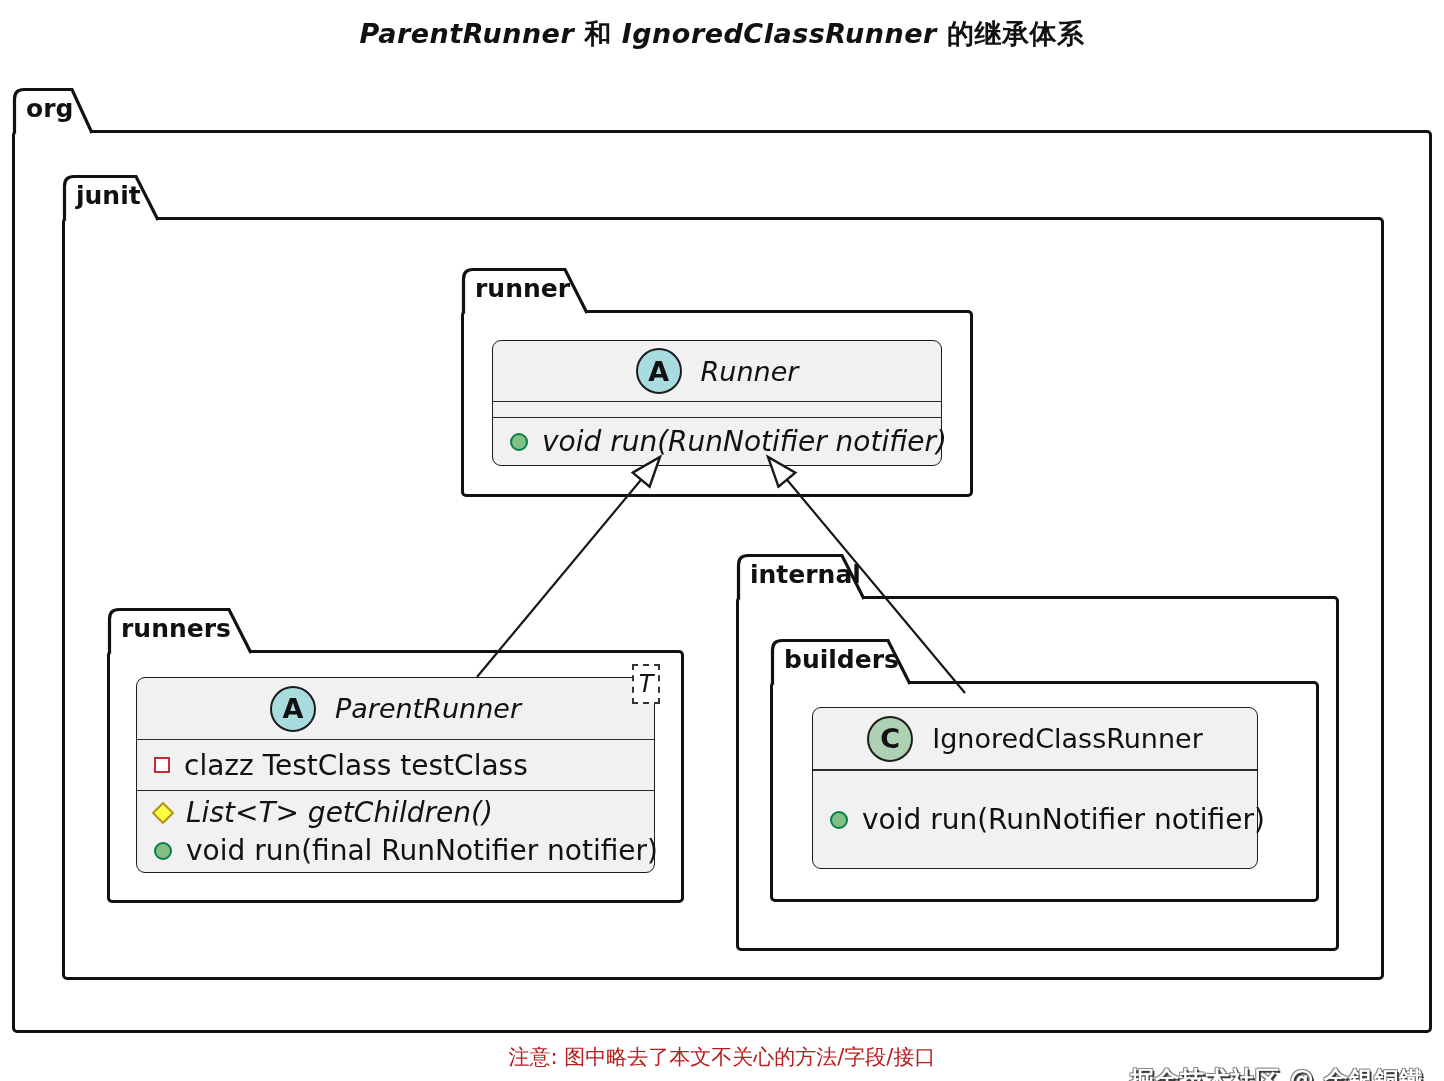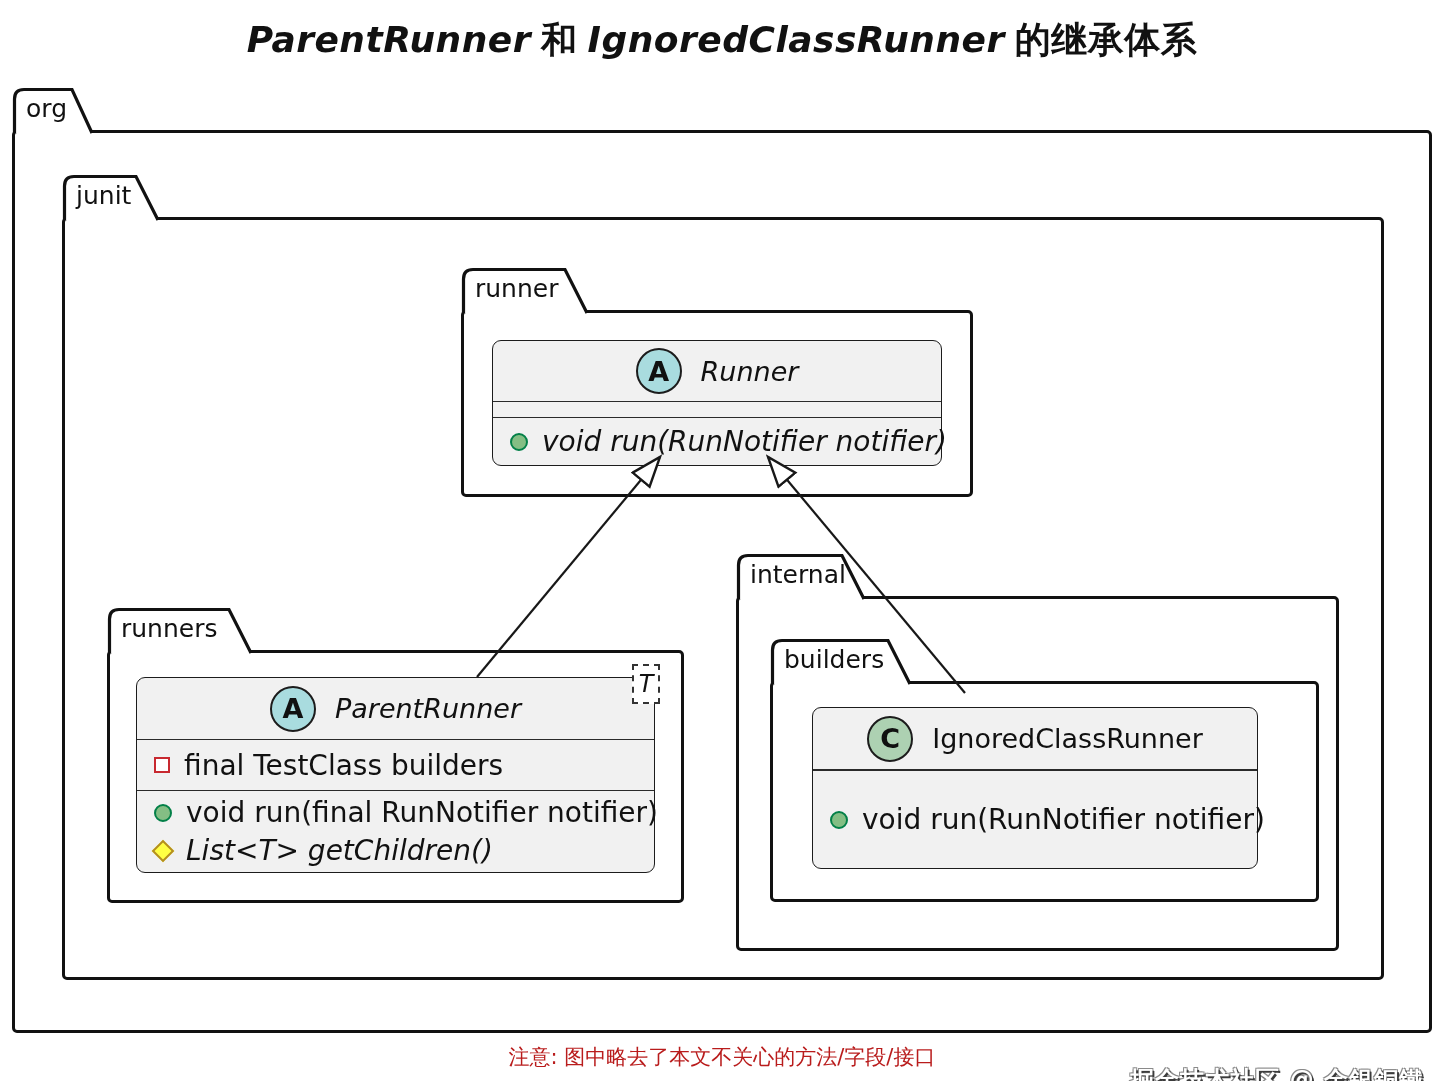--- a/index.html
+++ b/index.html
@@ -1,29 +1,29 @@
 <!DOCTYPE html>
 <html><head>
 <meta charset="utf-8">
 <style>
   html,body{margin:0;padding:0;background:#fff;}
   .canvas{position:relative;width:1444px;height:1081px;background:#fff;
           font-family:"DejaVu Sans","Liberation Sans",sans-serif;overflow:hidden;color:#111;}
 
   
   .title{position:absolute;top:16px;left:0;right:0;text-align:center;
-         font-size:36px;font-weight:bold;letter-spacing:0.5px;}
+         font-size:27px;font-weight:bold;letter-spacing:0.5px;}
   .title .it{font-style:italic;}
   .title span{margin:0 5px;}
 
   
   .pkg{position:absolute;border:3px solid #111;border-radius:5px;}
   .pkg-tab{position:absolute;left:-3px;top:-47px;pointer-events:none;}
   .pkg-label{position:absolute;left:-3px;top:-44px;height:40px;line-height:40px;
-             padding-left:14px;font-weight:normal;font-size:25px;white-space:nowrap;}
+             padding-left:14px;font-weight:bold;font-size:25px;white-space:nowrap;}
 
   
   .cls{position:absolute;background:#F1F1F1;border:1.8px solid #1c1c1c;border-radius:9px;
        display:flex;flex-direction:column;z-index:3;}
   .sep{border-top:1.5px solid #2a2a2a;height:0;flex:none;}
   .cls-header{display:flex;align-items:center;justify-content:center;gap:19px;flex:none;}
   .badge{width:42px;height:42px;border-radius:50%;border:2.2px solid #1c1c1c;
          font-weight:bold;font-size:27px;display:flex;align-items:center;justify-content:center;flex:none;}
   .cls-name{font-size:27px;white-space:nowrap;}
   .italic{font-style:italic;}
@@ -101,32 +101,32 @@
         <div class="cls" style="left:26px;top:24px;width:517px;height:194px;">
           <div class="generic-box">T</div>
           <div class="cls-header" style="height:61px;">
             <span class="badge" style="background-color: rgb(169, 220, 223);">A</span>
             <span class="cls-name italic">ParentRunner</span>
           </div>
           <div class="sep"></div>
           <div class="section" style="height:50px;">
             <div class="member">
               <span class="m-icon m-private"></span>
-              <span>final TestClass builders</span>
+              <span>clazz TestClass testClass</span>
             </div>
           </div>
           <div class="sep"></div>
           <div class="section" style="flex:1;">
             <div class="member">
+              <span class="m-icon m-protected" style="background-color: rgb(255, 255, 68);"></span>
+              <span class="italic">List&lt;T&gt; getChildren()</span>
+            </div>
+            <div class="member">
               <span class="m-icon m-public" style="background-color: rgb(132, 190, 132);"></span>
               <span>void run(final RunNotifier notifier)</span>
-            </div>
-            <div class="member">
-              <span class="m-icon m-protected" style="background-color: rgb(255, 255, 68);"></span>
-              <span class="italic">List&lt;T&gt; getChildren()</span>
             </div>
           </div>
         </div>
       </div>
 
       <div class="pkg" style="left:671px;top:376px;width:597px;height:349px;">
         <svg class="pkg-tab" width="134" height="48">
           <path d="M2.5,47 L2.5,13 Q2.5,3.5 12,3.5 L106,3.5 L128,47" fill="#fff" stroke="#111" stroke-width="3.2"></path>
         </svg>
         <div class="pkg-label">internal</div>

